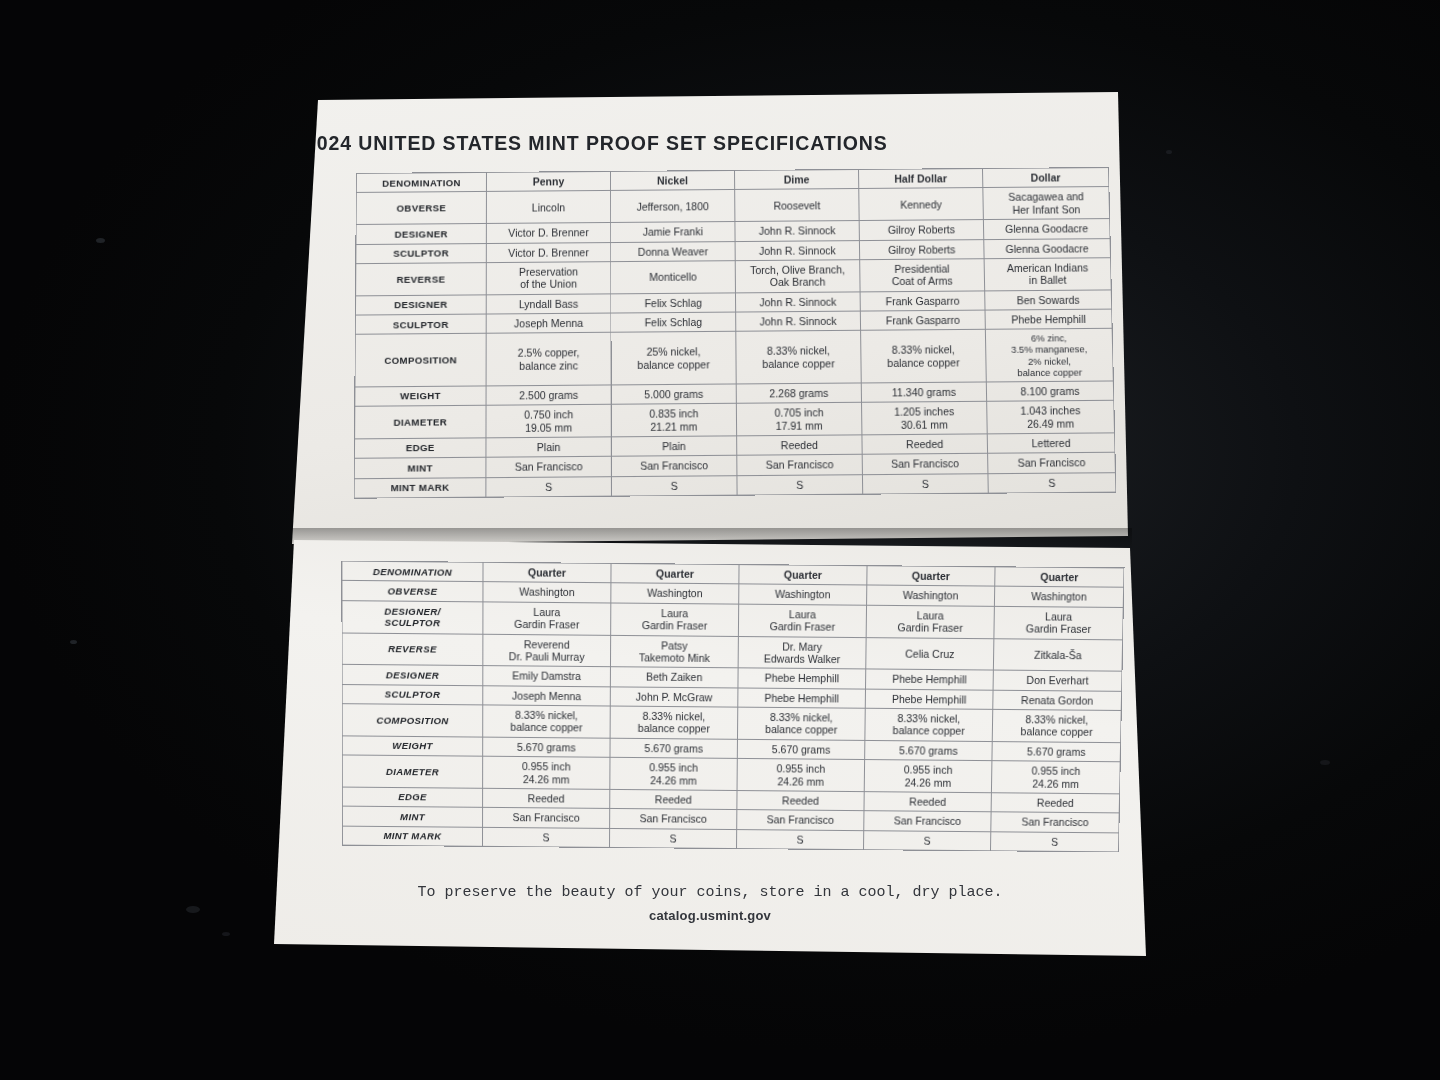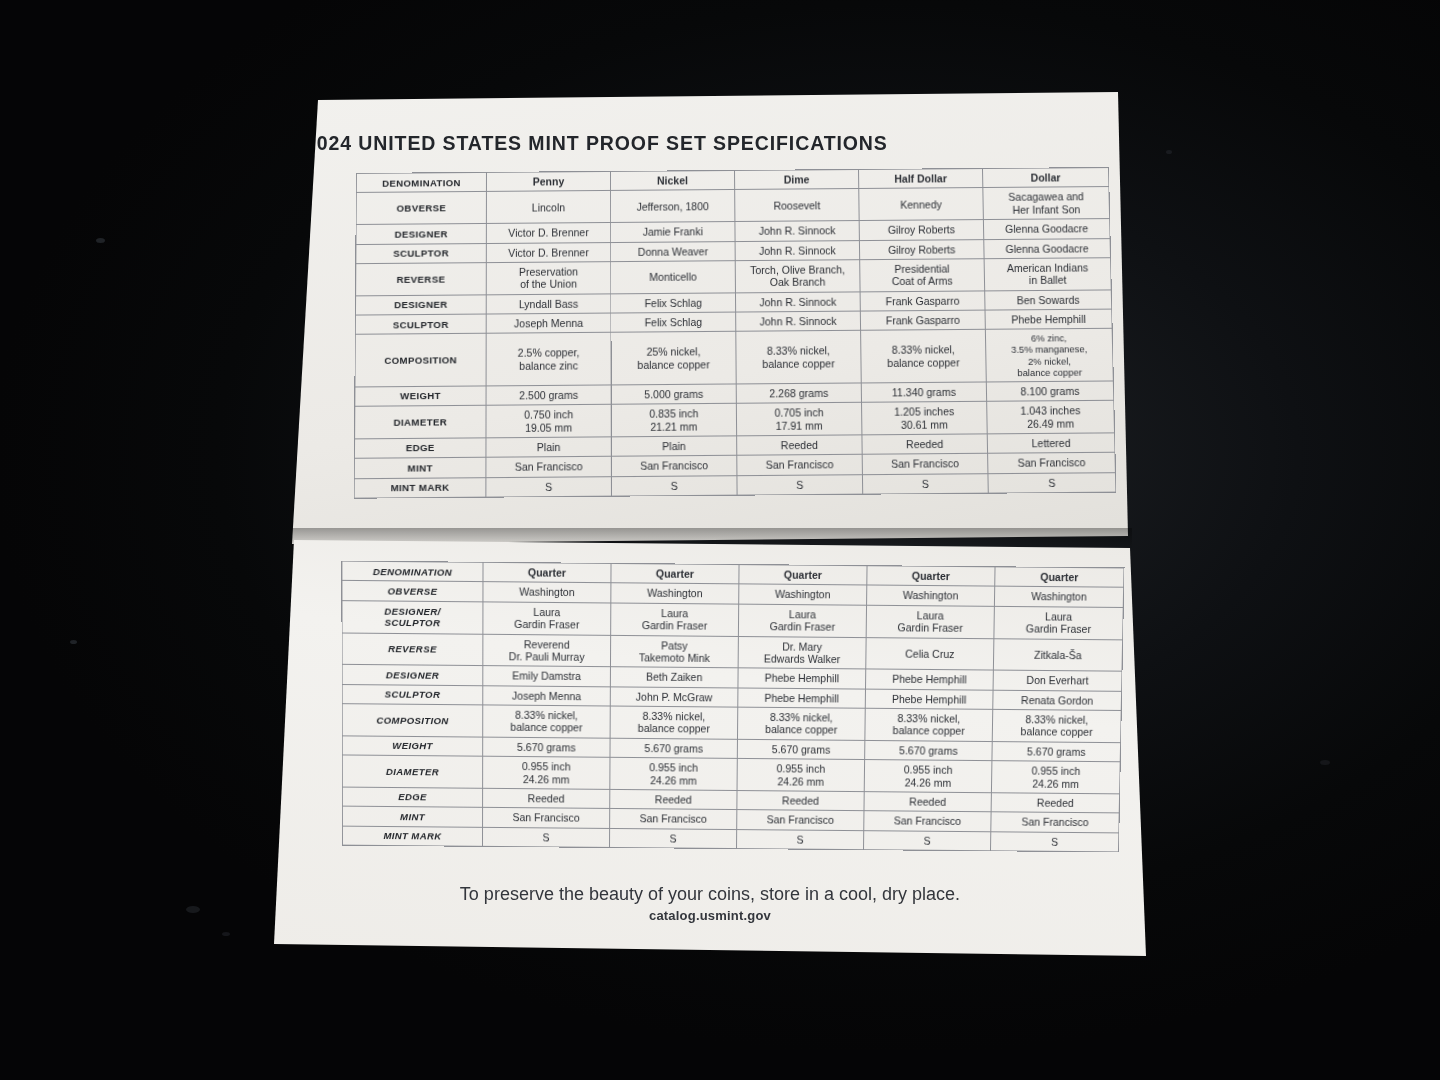--- a/index.html
+++ b/index.html
@@ -127,21 +127,22 @@
 
   .footnote {
     position: absolute;
     left: 0;
     right: 0;
     text-align: center;
     color: #33363c;
   }
   .footnote.note {
     top: 344px;
-    font-size: 18px;
+    font-size: 15px;
+    font-family: Liberation Mono, monospace;
   }
   .footnote.url {
     top: 368px;
     font-size: 13px;
     font-weight: bold;
     letter-spacing: .2px;
   }
 
   .cell-ital { font-style: italic; }
 </style>

